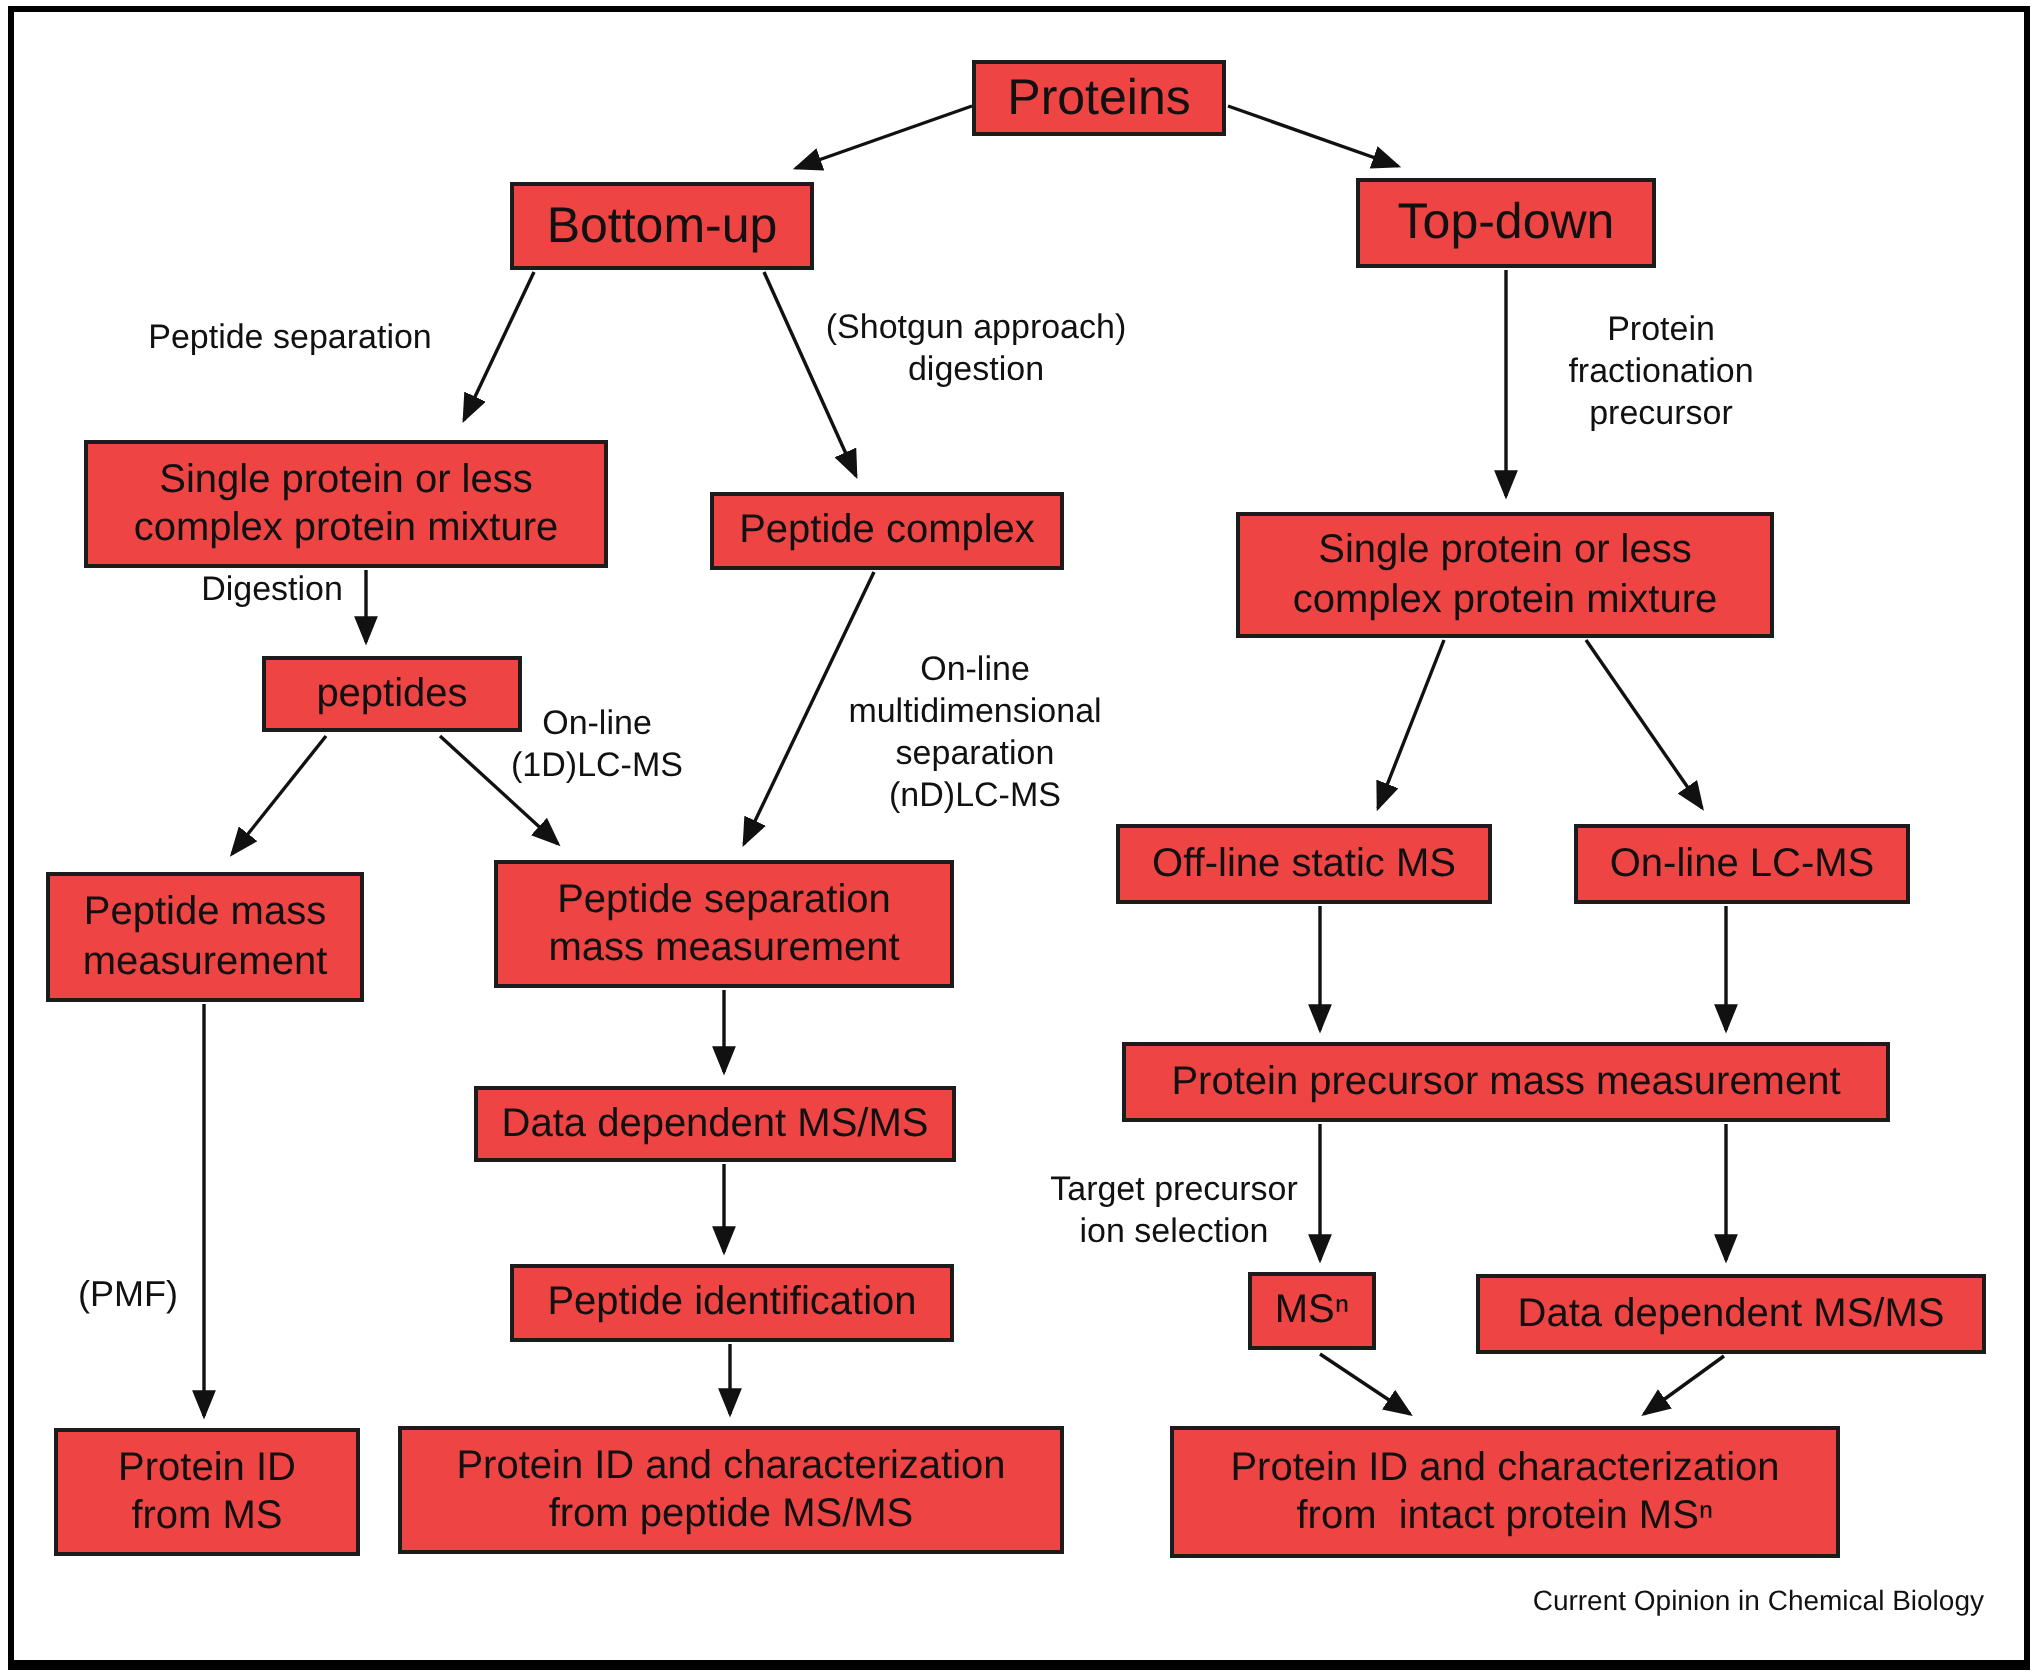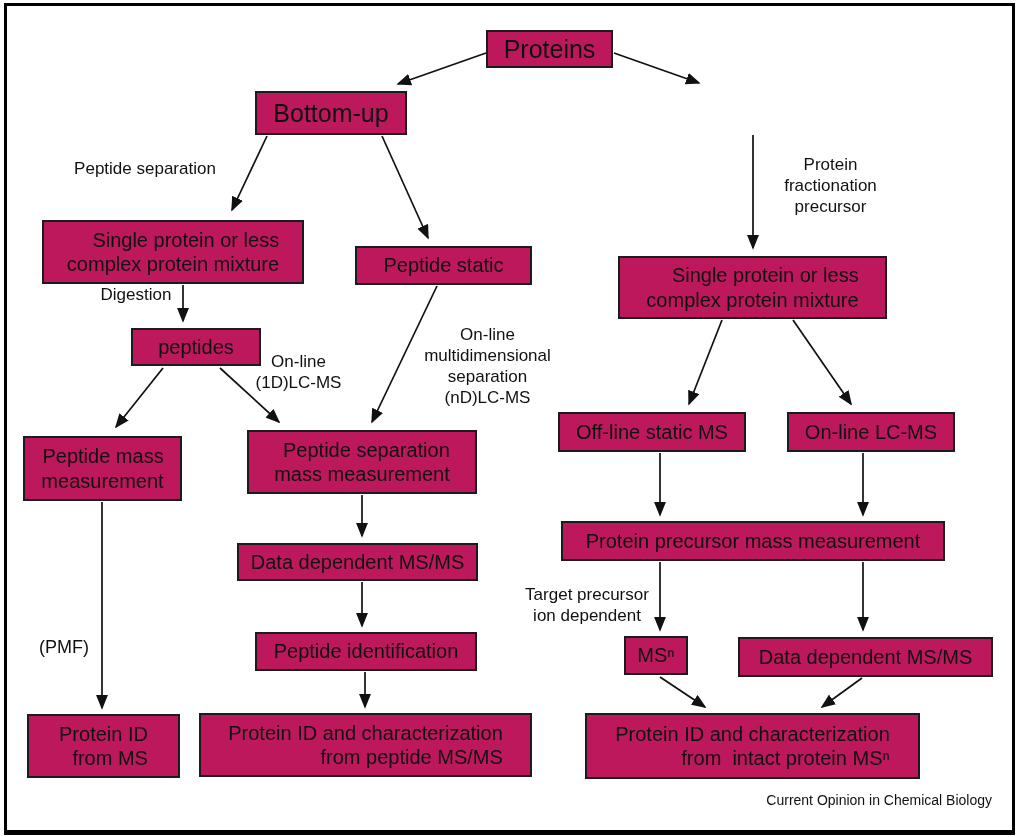--- a/index.html
+++ b/index.html
@@ -9,22 +9,22 @@
     overflow:hidden;
   }
   .frame {
     position:absolute; left:4px; top:3px; width:1005px; height:824px;
     border:3px solid #000; border-bottom-width:5px; pointer-events:none;
   }
   svg.arrows { position:absolute; left:0; top:0; width:1018px; height:837px; }
   svg.arrows line { stroke:#111; stroke-width:1.7; }
   .box {
     position:absolute; box-sizing:border-box; border:2px solid #1c1c1c;
-    background:#be185d; display:flex; align-items:center; justify-content:center;
-    text-align:right; font-size:20px; line-height:1.22; white-space:pre-wrap;
+    background:#ef4444; display:flex; align-items:center; justify-content:center;
+    text-align:center; font-size:20px; line-height:1.22; white-space:pre-wrap;
   }
   .box.big { font-size:25px; }
   .lbl {
     position:absolute; text-align:center; font-size:17px; line-height:1.24;
     white-space:pre-wrap;
   }
   .caption { position:absolute; font-size:14px; text-align:right; white-space:pre; }
 </style>
 </head>
 <body>
@@ -56,24 +56,25 @@
     <line x1="660" y1="453" x2="660" y2="515" marker-end="url(#ah)"></line>
     <line x1="863" y1="453" x2="863" y2="515" marker-end="url(#ah)"></line>
     <line x1="660" y1="562" x2="660" y2="630" marker-end="url(#ah)"></line>
     <line x1="863" y1="562" x2="863" y2="630" marker-end="url(#ah)"></line>
     <line x1="660" y1="677" x2="705" y2="707" marker-end="url(#ah)"></line>
     <line x1="862" y1="678" x2="822" y2="707" marker-end="url(#ah)"></line>
   </svg>
 
   <div class="box big" style="left:486px;top:30px;width:127px;height:38px">Proteins</div>
   <div class="box big" style="left:255px;top:91px;width:152px;height:44px">Bottom-up</div>
+  <div class="box big" style="left:678px;top:89px;width:150px;height:45px">Top-down</div>
 
   <div class="box" style="left:42px;top:220px;width:262px;height:64px">Single protein or less
 complex protein mixture</div>
-  <div class="box" style="left:355px;top:246px;width:177px;height:39px">Peptide static</div>
+  <div class="box" style="left:355px;top:246px;width:177px;height:39px">Peptide complex</div>
   <div class="box" style="left:618px;top:256px;width:269px;height:63px">Single protein or less
 complex protein mixture</div>
   <div class="box" style="left:131px;top:328px;width:130px;height:38px">peptides</div>
   <div class="box" style="left:23px;top:436px;width:159px;height:65px">Peptide mass
 measurement</div>
   <div class="box" style="left:247px;top:430px;width:230px;height:64px">Peptide separation
 mass measurement</div>
   <div class="box" style="left:558px;top:412px;width:188px;height:40px">Off-line static MS</div>
   <div class="box" style="left:787px;top:412px;width:168px;height:40px">On-line LC-MS</div>
   <div class="box" style="left:561px;top:521px;width:384px;height:40px">Protein precursor mass measurement</div>
@@ -82,28 +83,30 @@
   <div class="box" style="left:624px;top:636px;width:64px;height:39px">MSⁿ</div>
   <div class="box" style="left:738px;top:637px;width:255px;height:40px">Data dependent MS/MS</div>
   <div class="box" style="left:27px;top:714px;width:153px;height:64px">Protein ID
 from MS</div>
   <div class="box" style="left:199px;top:713px;width:333px;height:64px">Protein ID and characterization
 from peptide MS/MS</div>
   <div class="box" style="left:585px;top:713px;width:335px;height:66px">Protein ID and characterization
 from  intact protein MSⁿ</div>
 
   <div class="lbl" style="left:65px;top:158px;width:160px">Peptide separation</div>
+  <div class="lbl" style="left:403px;top:153px;width:170px">(Shotgun approach)
+digestion</div>
   <div class="lbl" style="left:773px;top:154px;width:115px">Protein
 fractionation
 precursor</div>
   <div class="lbl" style="left:92px;top:284px;width:88px">Digestion</div>
   <div class="lbl" style="left:246px;top:351px;width:105px">On-line
 (1D)LC-MS</div>
   <div class="lbl" style="left:420px;top:324px;width:135px">On-line
 multidimensional
 separation
 (nD)LC-MS</div>
   <div class="lbl" style="left:28px;top:636px;width:72px;font-size:18px">(PMF)</div>
   <div class="lbl" style="left:516px;top:584px;width:142px">Target precursor
-ion dependent</div>
+ion selection</div>
 
   <div class="caption" style="left:678px;top:792px;width:314px">Current Opinion in Chemical Biology</div>
 </div>
 
 </body></html>

